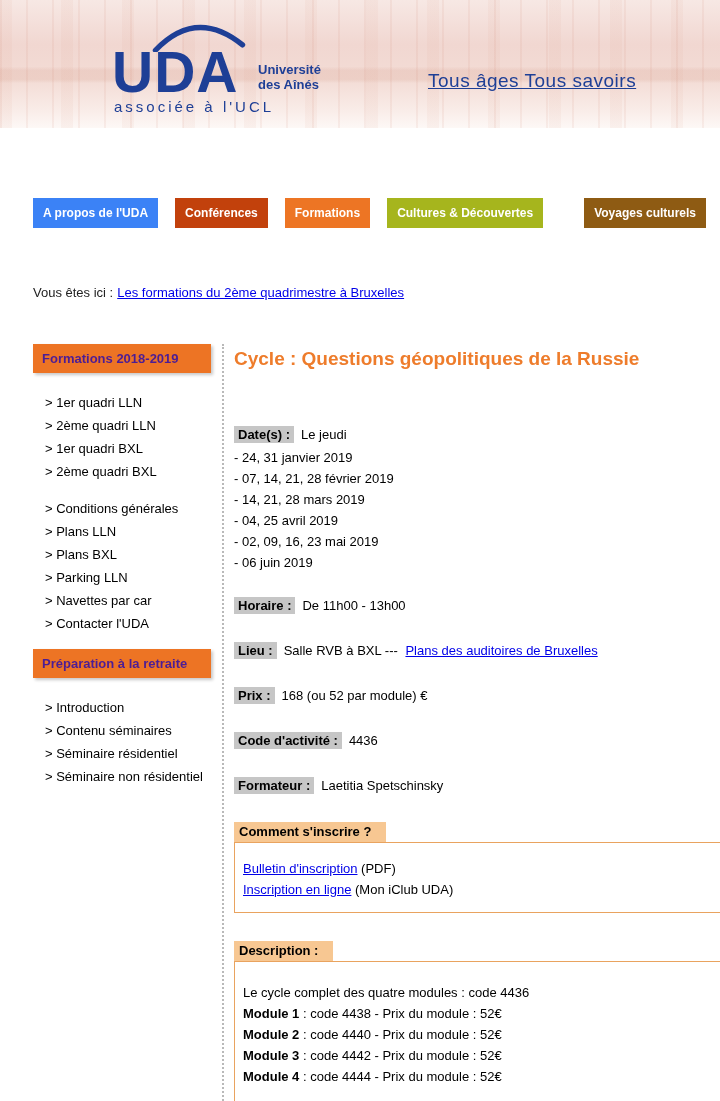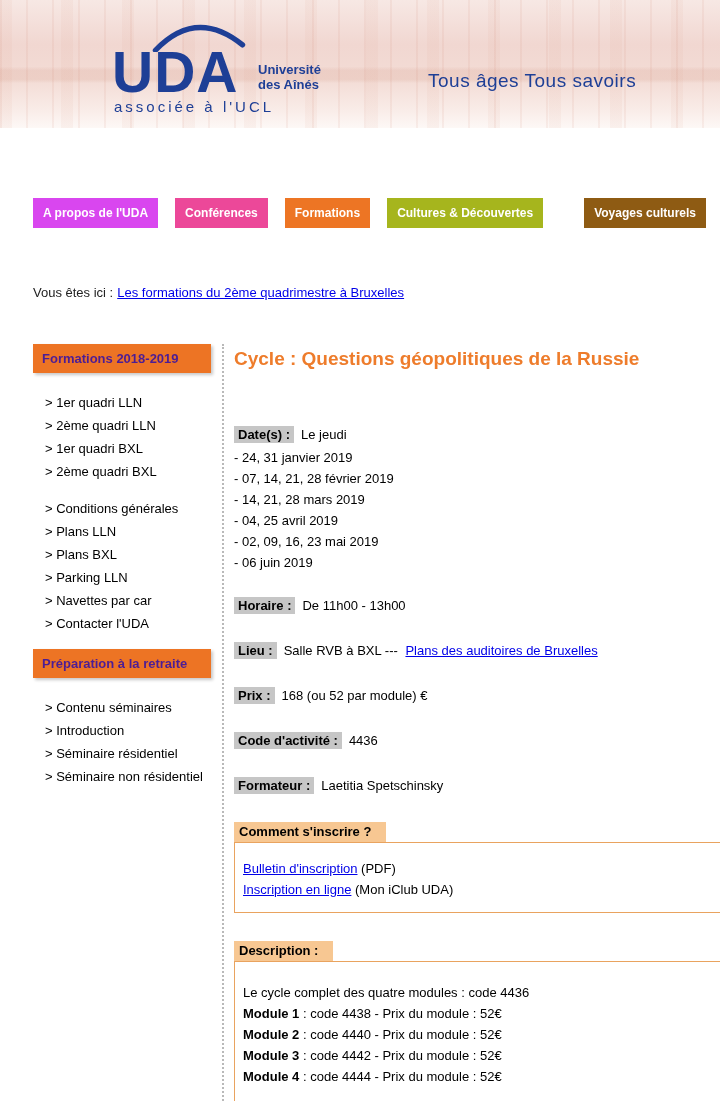--- a/index.html
+++ b/index.html
@@ -16,21 +16,21 @@
       repeating-linear-gradient(90deg, rgba(205,130,110,0.10) 0 2px, transparent 2px 26px),
       repeating-linear-gradient(90deg, rgba(220,160,140,0.09) 0 12px, transparent 12px 61px),
       linear-gradient(180deg, transparent 0 52%, rgba(205,140,120,0.16) 55% 62%, transparent 65%),
       linear-gradient(180deg, #f7e8e4 0%, #f1d7d1 35%, #f3dcd5 62%, #f9ece8 86%, #fdf8f6 100%);
   }
   .logo { position: absolute; left: 112px; top: 18px; width: 250px; height: 100px; color: #1e3f96; cursor: pointer; }
   .logo-arc { position: absolute; left: 34px; top: 2px; width: 106px; height: 32px; }
   .logo-acronym { position: absolute; left: 0; top: 26px; font-size: 57px; font-weight: bold; line-height: 1; letter-spacing: 1px; }
   .logo-name { position: absolute; left: 146px; top: 44px; font-size: 13px; line-height: 15px; font-weight: bold; }
   .logo-affil { position: absolute; left: 2px; top: 80px; font-size: 15px; letter-spacing: 3px; white-space: nowrap; }
-  .tagline { position: absolute; left: 428px; top: 70px; font-size: 19px; color: #1e3f96; letter-spacing: 0.5px; }
+  .tagline { position: absolute; left: 428px; top: 70px; font-size: 19px; color: #1e3f96; letter-spacing: 0.5px; text-decoration: underline; }
 
   
   .nav { display: flex; gap: 17px; margin: 70px 0 0 33px; }
   .nav-btn { color: #fff; font-weight: bold; font-size: 12px; padding: 8px 10px; white-space: nowrap;
              text-decoration: none; cursor: pointer; flex: none; }
 
   
   .breadcrumb { margin: 57px 0 0 33px; font-size: 13px; color: #222; }
   a.blue-link { color: #0000e8; text-decoration: underline; cursor: pointer; text-align: center; }
   .breadcrumb a { margin-left: 4px; }
@@ -81,22 +81,22 @@
         <div class="logo-name">
           <div>Université</div>
           <div>des Aînés</div>
         </div>
         <div class="logo-affil">associée à l'UCL</div>
       </div>
       <div class="tagline">Tous âges Tous savoirs</div>
     </div>
 
     <div class="nav">
-      <a class="nav-btn" style="background-color: #d946ef;">A propos de l'UDA</a>
-      <a class="nav-btn" style="background-color: #ec4899;">Conférences</a>
+      <a class="nav-btn" style="background-color: #3b82f6;">A propos de l'UDA</a>
+      <a class="nav-btn" style="background-color: #c2410c;">Conférences</a>
       <a class="nav-btn" style="background-color: rgb(237, 117, 36);">Formations</a>
       <a class="nav-btn" style="background-color: rgb(166, 181, 29);">Cultures &amp; Découvertes</a>
       <a class="nav-btn" style="background-color: rgb(142, 91, 19); margin-left: 24px;">Voyages culturels</a>
       <a class="nav-btn" style="background-color: rgb(140, 18, 67);">Préparation à la retraite</a>
     </div>
 
     <div class="breadcrumb">
       <span>Vous êtes ici :</span><a class="blue-link">Les formations du 2ème quadrimestre à Bruxelles</a>
     </div>
 
@@ -115,22 +115,22 @@
           <a class="sb-item">&gt; Conditions générales</a>
           <a class="sb-item">&gt; Plans LLN</a>
           <a class="sb-item">&gt; Plans BXL</a>
           <a class="sb-item">&gt; Parking LLN</a>
           <a class="sb-item">&gt; Navettes par car</a>
           <a class="sb-item">&gt; Contacter l'UDA</a>
         </div>
 
         <div class="sb-header">Préparation à la retraite</div>
         <div class="sb-items">
+          <a class="sb-item">&gt; Introduction</a>
           <a class="sb-item">&gt; Contenu séminaires</a>
-          <a class="sb-item">&gt; Introduction</a>
           <a class="sb-item">&gt; Séminaire résidentiel</a>
           <a class="sb-item">&gt; Séminaire non résidentiel</a>
         </div>
       </div>
 
       <div class="divider"></div>
 
       <div class="main">
         <h1 class="page-title">Cycle : Questions géopolitiques de la Russie</h1>
 

